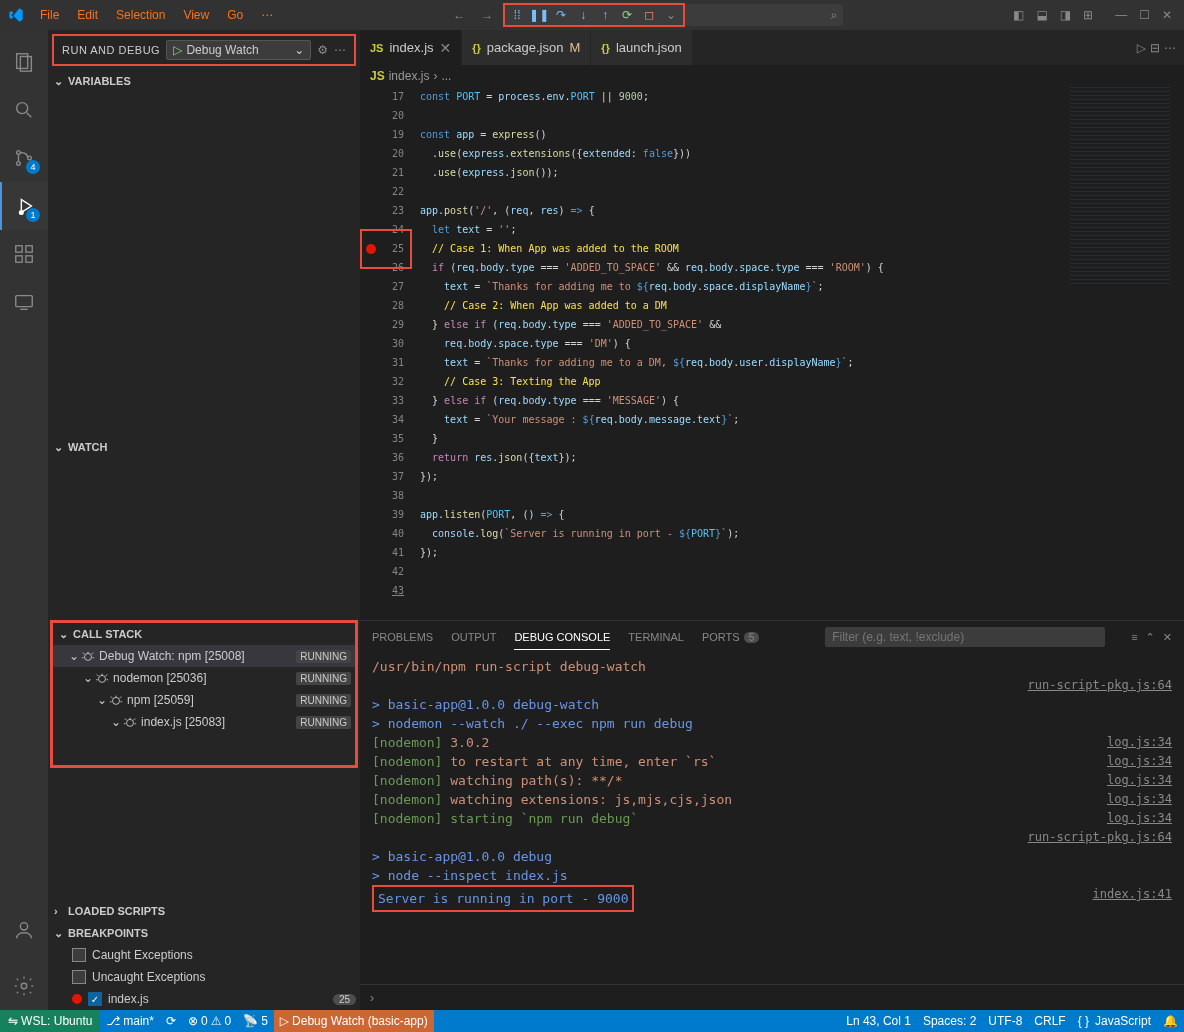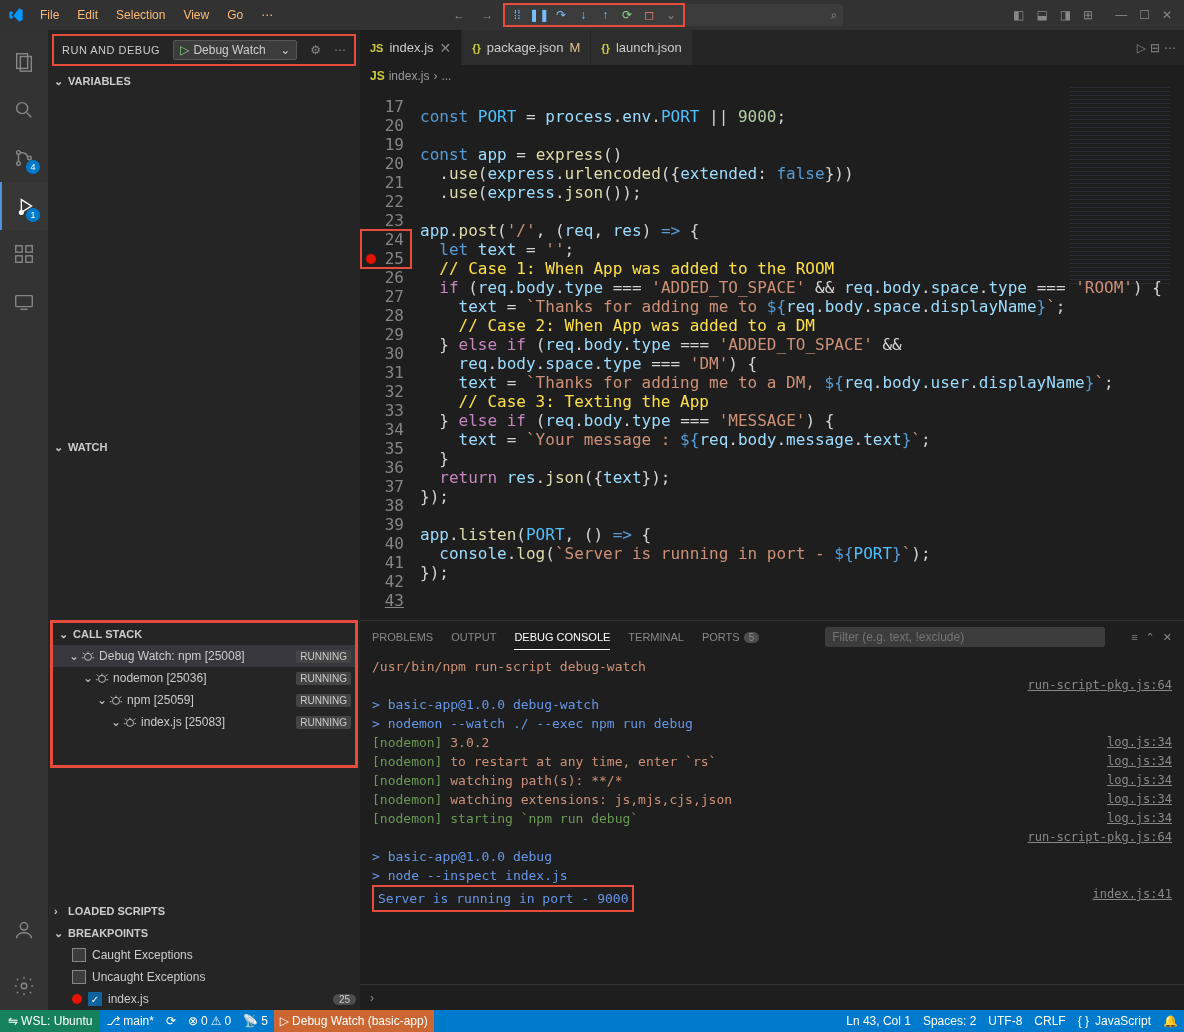--- a/index.html
+++ b/index.html
@@ -2,42 +2,42 @@
 <html><head>
 <meta charset="utf-8">
 <style>
 * { margin: 0; padding: 0; box-sizing: border-box; }
 body { font-family: 'Segoe UI', sans-serif; font-size: 12px; background: #1e1e1e; color: #cccccc; width: 1184px; height: 1032px; overflow: hidden; display: flex; flex-direction: column; }
 
 
 .titlebar { height: 30px; background: #323233; display: flex; align-items: center; padding: 0 8px; }
 .vscode-logo { width: 16px; height: 16px; margin-right: 8px; }
 .menu { display: flex; gap: 2px; }
-.menu-item { padding: 4px 8px; cursor: pointer; color: #fdba74; }
+.menu-item { padding: 4px 8px; cursor: pointer; color: #f97316; }
 .titlebar-center { flex: 1; display: flex; justify-content: center; align-items: center; gap: 4px; }
 .nav-arrow { padding: 4px 6px; color: #888; }
 .search-bar { width: 340px; height: 22px; background: #3c3c3c; border-radius: 4px; display: flex; align-items: center; padding: 0 6px; position: relative; }
 .debug-toolbar { display: flex; align-items: center; gap: 6px; border: 2px solid #e74c3c; padding: 2px 4px; position: absolute; left: 0; }
 .debug-btn { width: 16px; height: 16px; display: flex; align-items: center; justify-content: center; }
 .titlebar-right { display: flex; gap: 4px; }
 .layout-btn { padding: 4px; color: #888; }
 
 
 .main-container { flex: 1; display: flex; overflow: hidden; }
 
 
 .activity-bar { width: 48px; background: #333333; display: flex; flex-direction: column; align-items: center; padding-top: 8px; }
 .activity-item { width: 48px; height: 48px; display: flex; align-items: center; justify-content: center; color: #888; position: relative; cursor: pointer; }
 .activity-item.active { color: #fff; border-left: 2px solid #4e91dd; background: rgba(255,255,255,0.02); }
 .activity-badge { position: absolute; bottom: 8px; right: 8px; background: #007acc; color: #fff; border-radius: 8px; min-width: 14px; height: 14px; font-size: 9px; display: flex; align-items: center; justify-content: center; padding: 0 3px; }
 .activity-bottom { margin-top: auto; margin-bottom: 8px; }
 
 
 .sidebar { width: 312px; background: #252526; display: flex; flex-direction: column; }
-.sidebar-top { display: flex; align-items: center; padding: 4px 8px; gap: 13px; border: 2px solid #e74c3c; margin: 4px; }
+.sidebar-top { display: flex; align-items: center; padding: 4px 8px; gap: 6px; border: 2px solid #e74c3c; margin: 4px; }
 .run-label { font-size: 11px; font-weight: 400; letter-spacing: 0.5px; }
 .config-dropdown { flex: 1; background: #3c3c3c; border: 1px solid #555; border-radius: 2px; padding: 2px 6px; display: flex; align-items: center; gap: 4px; font-size: 12px; }
 
 .section-header { height: 22px; display: flex; align-items: center; padding: 0 6px; font-size: 11px; font-weight: 600; cursor: pointer; background: #252526; }
 .chevron { width: 14px; display: inline-block; }
 .section-body { flex-grow: 0; overflow: auto; }
 
 .call-stack-section { border: 3px solid #e74c3c; margin: 2px; }
 .stack-row { height: 22px; display: flex; align-items: center; padding: 0 4px 0 16px; font-size: 12px; }
 .stack-row.selected { background: #37373d; }
@@ -53,21 +53,21 @@
 
 .editor-area { flex: 1; display: flex; flex-direction: column; background: #1e1e1e; position: relative; }
 .tabs { height: 35px; background: #252526; display: flex; align-items: stretch; }
 .tab { padding: 0 10px; display: flex; align-items: center; gap: 6px; background: #2d2d2d; border-right: 1px solid #252526; font-size: 13px; cursor: pointer; }
 .tab.active { background: #1e1e1e; }
 .tab-close { color: #888; font-size: 14px; }
 .tab-actions { margin-left: auto; display: flex; gap: 4px; padding: 0 8px; align-items: center; color: #888; }
 
 .breadcrumb { height: 22px; display: flex; align-items: center; padding: 0 10px; font-size: 12px; color: #999; gap: 4px; }
 
-.code-container { flex: 1; display: flex; overflow: hidden; position: relative; font-family: 'Consolas', monospace; font-size: 16px; line-height: 19px; align-items: center; }
+.code-container { flex: 1; display: flex; overflow: hidden; position: relative; font-family: 'Consolas', monospace; font-size: 10px; line-height: 19px; }
 .gutter { width: 60px; text-align: right; color: #858585; padding-right: 16px; user-select: none; position: relative; }
 .gutter-line { height: 19px; }
 .breakpoint-glyph { position: absolute; left: 6px; width: 10px; height: 10px; border-radius: 50%; background: #e51400; top: 5px; }
 .bp-highlight-box { position: absolute; border: 2px solid #e74c3c; }
 .code-lines { flex: 1; }
 .code-line { height: 19px; white-space: pre; }
 
 
 .kw { color: #569cd6; }
 .kw2 { color: #c586c0; }
@@ -392,21 +392,21 @@
           <div class="gutter-line" style="position: relative;">39</div>
           <div class="gutter-line" style="position: relative;">40</div>
           <div class="gutter-line" style="position: relative;">41</div>
           <div class="gutter-line" style="position: relative;">42</div>
           <div class="gutter-line" style="position: relative; text-decoration: underline;">43</div>
         </div>
       <div class="code-lines" id="code">
           <div class="code-line"><span class="kw">const</span> <span class="const">PORT</span> <span class="op">=</span> <span class="var">process</span><span class="punc">.</span><span class="prop">env</span><span class="punc">.</span><span class="const">PORT</span> <span class="op">||</span> <span class="num">9000</span><span class="punc">;</span></div>
           <div class="code-line"></div>
           <div class="code-line"><span class="kw">const</span> <span class="var">app</span> <span class="op">=</span> <span class="fn">express</span><span class="punc">()</span></div>
-          <div class="code-line">  <span class="punc">.</span><span class="fn">use</span><span class="punc">(</span><span class="var">express</span><span class="punc">.</span><span class="fn">urlencoded</span><span class="punc">({</span><span class="prop">extended</span><span class="punc">:</span> <span class="kw">false</span><span class="punc">}))</span></div>
+          <div class="code-line">  <span class="punc">.</span><span class="fn">use</span><span class="punc">(</span><span class="var">express</span><span class="punc">.</span><span class="fn">extensions</span><span class="punc">({</span><span class="prop">extended</span><span class="punc">:</span> <span class="kw">false</span><span class="punc">}))</span></div>
           <div class="code-line">  <span class="punc">.</span><span class="fn">use</span><span class="punc">(</span><span class="var">express</span><span class="punc">.</span><span class="fn">json</span><span class="punc">());</span></div>
           <div class="code-line"></div>
           <div class="code-line"><span class="var">app</span><span class="punc">.</span><span class="fn">post</span><span class="punc">(</span><span class="str">'/'</span><span class="punc">, (</span><span class="var">req</span><span class="punc">,</span> <span class="var">res</span><span class="punc">)</span> <span class="kw">=&gt;</span> <span class="punc">{</span></div>
           <div class="code-line">  <span class="kw">let</span> <span class="var">text</span> <span class="op">=</span> <span class="str">''</span><span class="punc">;</span></div>
           <div class="code-line">  <span class="com">// Case 1: When App was added to the ROOM</span></div>
           <div class="code-line">  <span class="kw2">if</span> <span class="punc">(</span><span class="var">req</span><span class="punc">.</span><span class="prop">body</span><span class="punc">.</span><span class="prop">type</span> <span class="op">===</span> <span class="str">'ADDED_TO_SPACE'</span> <span class="op">&amp;&amp;</span> <span class="var">req</span><span class="punc">.</span><span class="prop">body</span><span class="punc">.</span><span class="prop">space</span><span class="punc">.</span><span class="prop">type</span> <span class="op">===</span> <span class="str">'ROOM'</span><span class="punc">) {</span></div>
           <div class="code-line">    <span class="var">text</span> <span class="op">=</span> <span class="str">`Thanks for adding me to </span><span class="kw">${</span><span class="var">req</span><span class="punc">.</span><span class="prop">body</span><span class="punc">.</span><span class="prop">space</span><span class="punc">.</span><span class="prop">displayName</span><span class="kw">}</span><span class="str">`</span><span class="punc">;</span></div>
           <div class="code-line">    <span class="com">// Case 2: When App was added to a DM</span></div>
           <div class="code-line">  <span class="punc">}</span> <span class="kw2">else if</span> <span class="punc">(</span><span class="var">req</span><span class="punc">.</span><span class="prop">body</span><span class="punc">.</span><span class="prop">type</span> <span class="op">===</span> <span class="str">'ADDED_TO_SPACE'</span> <span class="op">&amp;&amp;</span></div>
           <div class="code-line">    <span class="var">req</span><span class="punc">.</span><span class="prop">body</span><span class="punc">.</span><span class="prop">space</span><span class="punc">.</span><span class="prop">type</span> <span class="op">===</span> <span class="str">'DM'</span><span class="punc">) {</span></div>

